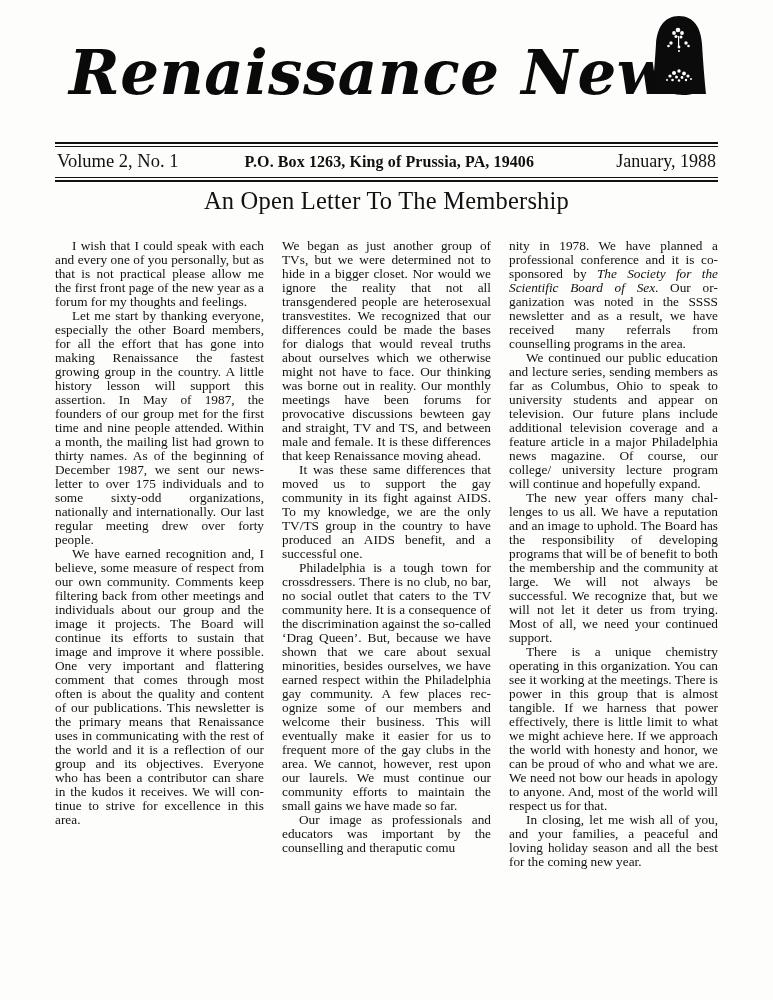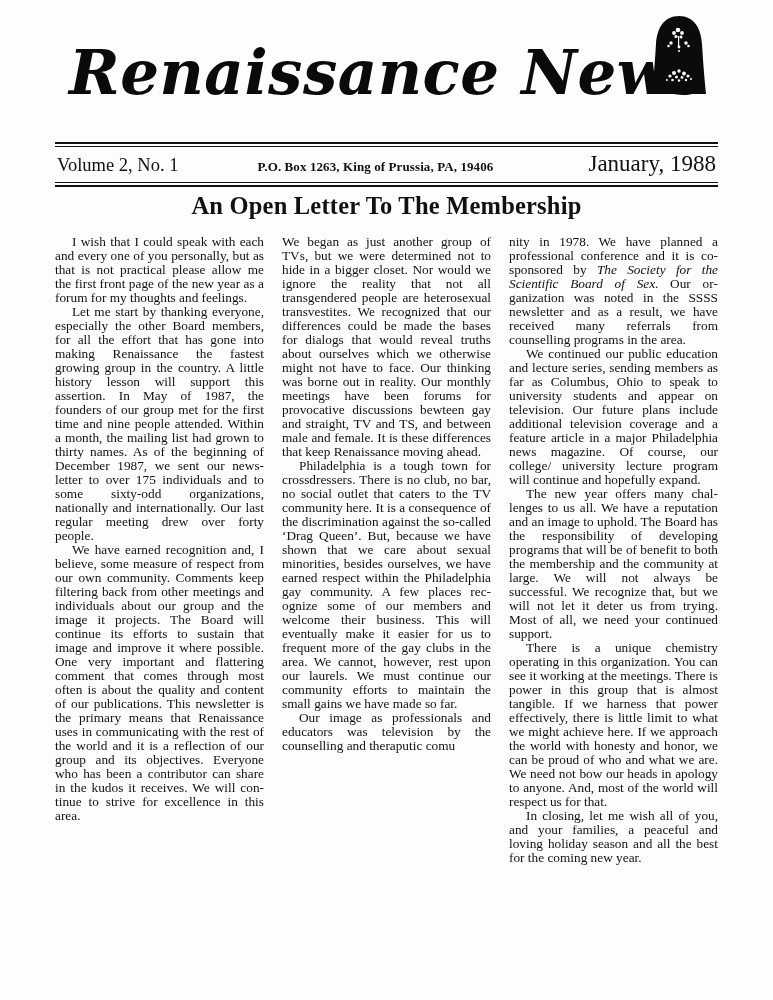--- a/index.html
+++ b/index.html
@@ -69,38 +69,38 @@
     display: flex;
     align-items: baseline;
     justify-content: space-between;
     padding: 4px 2px 5px 2px;
   }
   .folio-vol {
     font-size: 18.5px;
     white-space: nowrap;
   }
   .folio-addr {
-    font-size: 13px;
+    font-size: 16px;
     font-weight: bold;
     letter-spacing: 0.1px;
     white-space: nowrap;
     transform: translateX(-8px);
   }
   .folio-date {
-    font-size: 23px;
+    font-size: 18px;
     white-space: nowrap;
   }
 
   
   .headline {
     text-align: center;
     font-size: 24.5px;
     line-height: 30px;
-    margin: 4px 0 14px 0;
-    font-weight: bold;
+    margin: 4px 0 23px 0;
+    font-weight: normal;
     letter-spacing: 0.2px;
   }
 
   
   .columns {
     display: flex;
     gap: 18px;
     height: 760px;
   }
   .col {
@@ -177,22 +177,23 @@
   <div class="columns">
 
     <div class="col">
       <p class="indent">I wish that I could speak with each and every one of you person­ally, but as that is not practical please allow me the first front page of the new year as a forum for my thoughts and feelings.</p>
       <p class="indent">Let me start by thanking every­one, especially the other Board members, for all the effort that has gone into making Renaissance the fastest growing group in the coun­try. A little history lesson will support this assertion. In May of 1987, the founders of our group met for the first time and nine people attended. Within a month, the mailing list had grown to thirty names. As of the beginning of December 1987, we sent our news­letter to over 175 individuals and to some sixty-odd organizations, nationally and internationally. Our last regular meeting drew over forty people.</p>
       <p class="indent">We have earned recognition and, I believe, some measure of respect from our own community. Comments keep filtering back from other meetings and individu­als about our group and the image it projects. The Board will continue its efforts to sustain that image and improve it where possible. One very important and flattering comment that comes through most often is about the quality and con­tent of our publications. This newsletter is the primary means that Renaissance uses in commu­nicating with the rest of the world and it is a reflection of our group and its objectives. Everyone who has been a contributor can share in the kudos it receives. We will con­tinue to strive for excellence in this area.</p>
     </div>
 
     <div class="col">
       <p>We began as just another group of TVs, but we were determined not to hide in a bigger closet. Nor would we ignore the reality that not all transgendered people are heterosexual transvestites. We recognized that our differences could be made the bases for dialogs that would reveal truths about ourselves which we otherwise might not have to face. Our think­ing was borne out in reality. Our monthly meetings have been fo­rums for provocative discussions bewteen gay and straight, TV and TS, and between male and female. It is these differences that keep Renaissance moving ahead.</p>
+      <p class="indent">It was these same differences that moved us to support the gay community in its fight against AIDS. To my knowledge, we are the only TV/TS group in the coun­try to have produced an AIDS benefit, and a successful one.</p>
       <p class="indent">Philadelphia is a tough town for crossdressers. There is no club, no bar, no social outlet that caters to the TV community here. It is a consequence of the discrimination against the so-called ‘Drag Queen’. But, because we have shown that we care about sexual minorities, besides ourselves, we have earned respect within the Philadelphia gay community. A few places rec­ognize some of our members and welcome their business. This will eventually make it easier for us to frequent more of the gay clubs in the area. We cannot, however, rest upon our laurels. We must con­tinue our community efforts to maintain the small gains we have made so far.</p>
-      <p class="indent">Our image as professionals and educators was television by the counselling and theraputic comu­</p>
+      <p class="indent">Our image as professionals and educators was important by the counselling and theraputic comu­</p>
     </div>
 
     <div class="col">
       <p><span>nity in 1978. We have planned a professional conference and it is co-sponsored by </span><em>The Society for the</em> <em>Scientific Board of Sex</em><span>. Our or­ganization was noted in the SSSS newsletter and as a result, we have received many referrals from counselling programs in the area.</span></p>
       <p class="indent">We continued our public educa­tion and lecture series, sending members as far as Columbus, Ohio to speak to university students and appear on television. Our fu­ture plans include additional tele­vision coverage and a feature ar­ticle in a major Philadelphia news magazine. Of course, our college/ university lecture program will continue and hopefully expand.</p>
       <p class="indent">The new year offers many chal­lenges to us all. We have a reputa­tion and an image to uphold. The Board has the responsibility of developing programs that will be of benefit to both the membership and the community at large. We will not always be successful. We recognize that, but we will not let it deter us from trying. Most of all, we need your continued support.</p>
       <p class="indent">There is a unique chemistry operating in this organization. You can see it working at the meetings. There is power in this group that is almost tangible. If we harness that power effectively, there is little limit to what we might achieve here. If we approach the world with honesty and honor, we can be proud of who and what we are. We need not bow our heads in apology to anyone. And, most of the world will respect us for that.</p>
       <p class="indent">In closing, let me wish all of you, and your families, a peaceful and loving holiday season and all the best for the coming new year.</p>
 
     </div>

